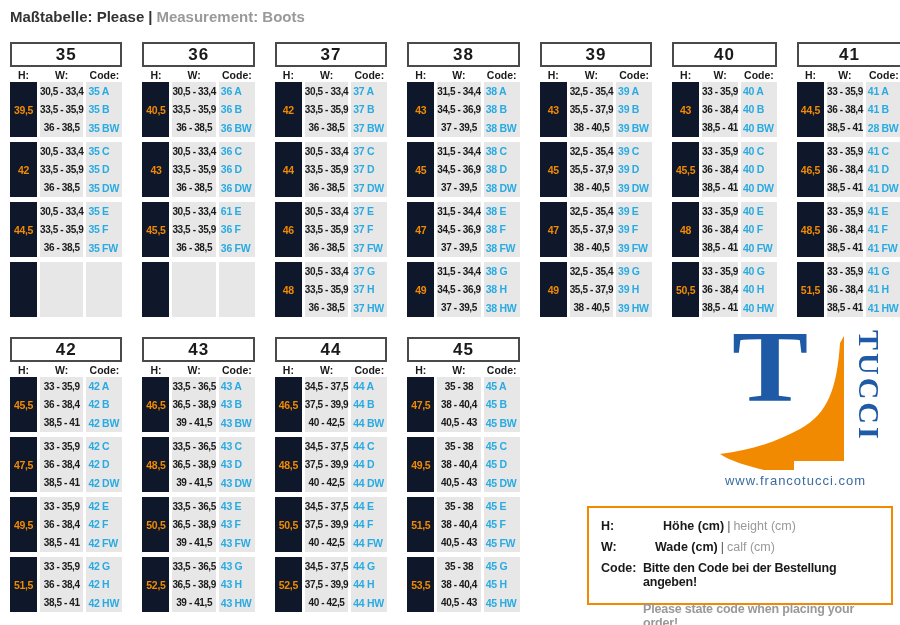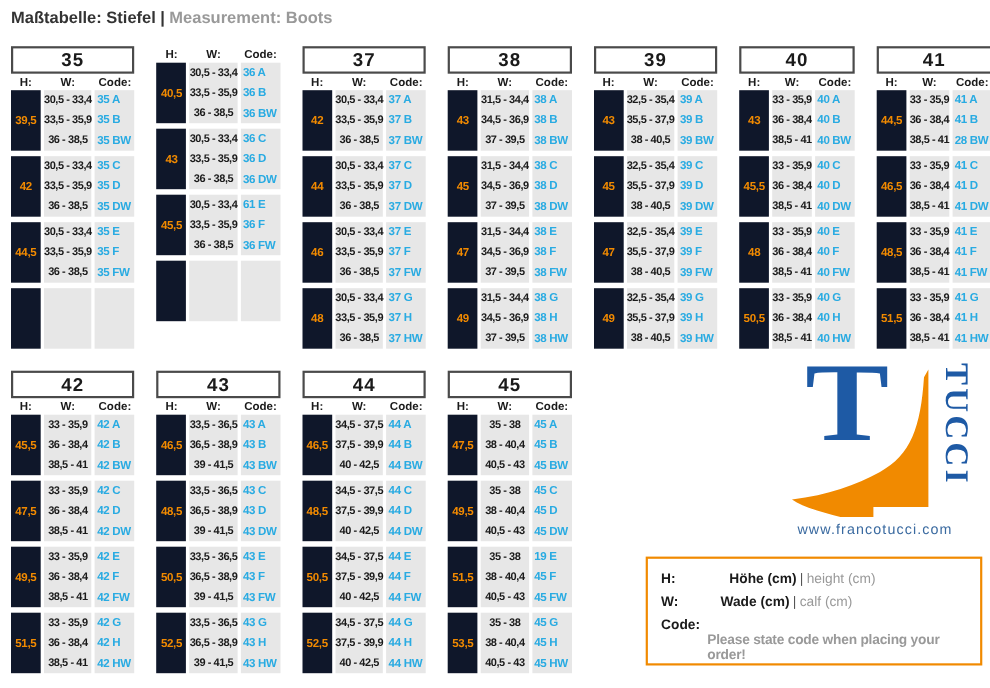--- a/index.html
+++ b/index.html
@@ -57,21 +57,21 @@
   .legend .val .sep{margin:0 3px;color:#555;}
   .legend .val .gray{color:#999;}
   .legend .indent{padding-left:8px;display:inline-block;}
   .legend .code-en{color:#999;font-weight:bold;letter-spacing:-0.2px;margin-top:13px;}
   .legend .code-de{font-weight:bold;letter-spacing:-0.2px;}
 </style>
 </head>
 <body>
 
 <div class="title">
-  <span>Maßtabelle: Stiefel</span><span class="sep">|</span><span class="en">Measurement: Boots</span>
+  <span>Maßtabelle: Please</span><span class="sep">|</span><span class="en">Measurement: Boots</span>
 </div>
 
 <div class="tables-grid">
     <div class="size-table">
       <div class="size-header">35</div>
       <div class="sub-header">
         <span class="col-h">H:</span>
         <span class="col-w">W:</span>
         <span class="col-code">Code:</span>
       </div>
@@ -122,20 +122,21 @@
           <div class="w-row"></div>
         </div>
         <div class="cell-code">
           <div class="code-row"></div>
           <div class="code-row"></div>
           <div class="code-row"></div>
         </div>
       </div>
     </div>
     <div class="size-table">
+      <div class="size-header">36</div>
       <div class="sub-header">
         <span class="col-h">H:</span>
         <span class="col-w">W:</span>
         <span class="col-code">Code:</span>
       </div>
       <div class="group">
         <div class="cell-h">40,5</div>
         <div class="cell-w">
           <div class="w-row">30,5 - 33,4</div>
           <div class="w-row">33,5 - 35,9</div>
@@ -701,21 +702,21 @@
         </div>
       </div>
       <div class="group">
         <div class="cell-h">51,5</div>
         <div class="cell-w">
           <div class="w-row">35 - 38</div>
           <div class="w-row">38 - 40,4</div>
           <div class="w-row">40,5 - 43</div>
         </div>
         <div class="cell-code">
-          <div class="code-row">19 E</div>
+          <div class="code-row">45 E</div>
           <div class="code-row">45 F</div>
           <div class="code-row">45 FW</div>
         </div>
       </div>
       <div class="group">
         <div class="cell-h">53,5</div>
         <div class="cell-w">
           <div class="w-row">35 - 38</div>
           <div class="w-row">38 - 40,4</div>
           <div class="w-row">40,5 - 43</div>
@@ -742,15 +743,16 @@
   <div class="lbl">H:</div>
   <div class="val">
     <span class="indent"><b>Höhe (cm)</b><span class="sep">|</span><span class="gray">height (cm)</span></span>
   </div>
   <div class="lbl">W:</div>
   <div class="val">
     <b>Wade (cm)</b><span class="sep">|</span><span class="gray">calf (cm)</span>
   </div>
   <div class="lbl">Code:</div>
   <div class="val">
+    <div class="code-de">Bitte den Code bei der Bestellung angeben!</div>
     <div class="code-en">Please state code when placing your order!</div>
   </div>
 </div>
 
 </body></html>

